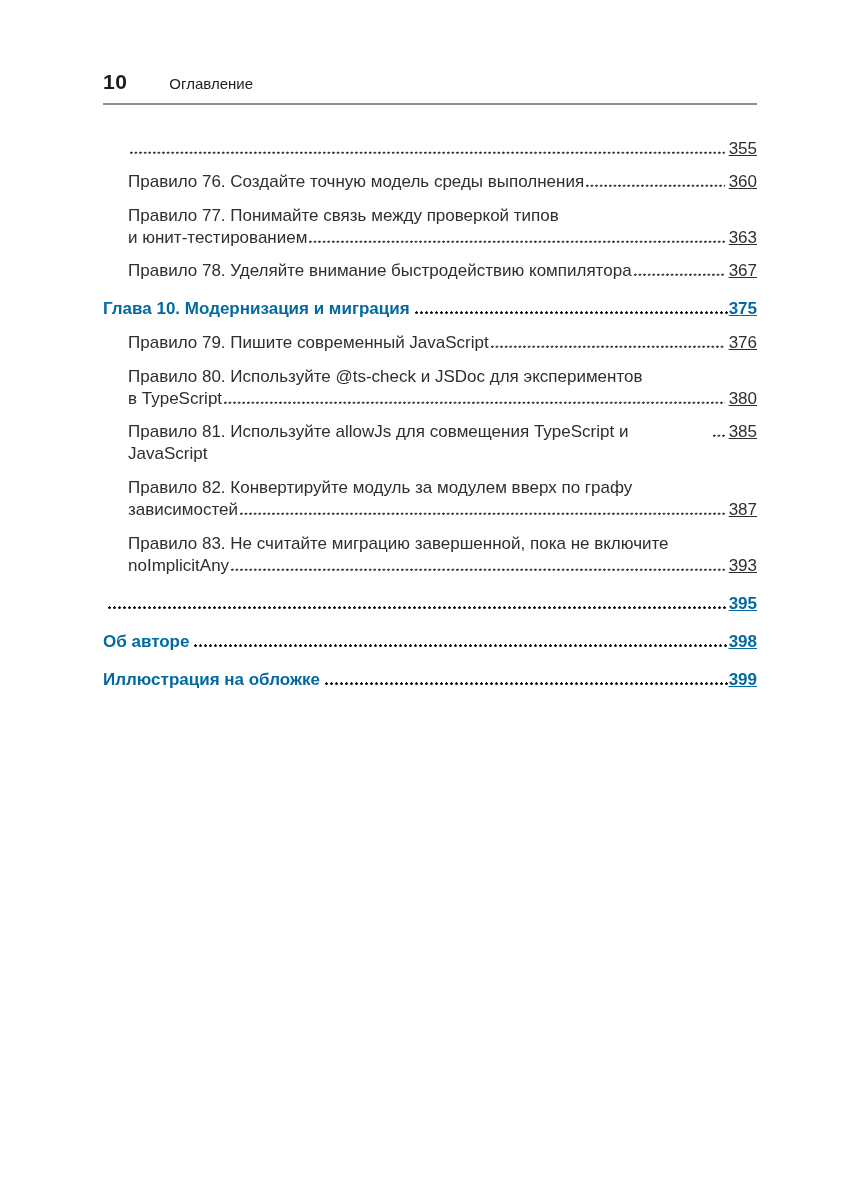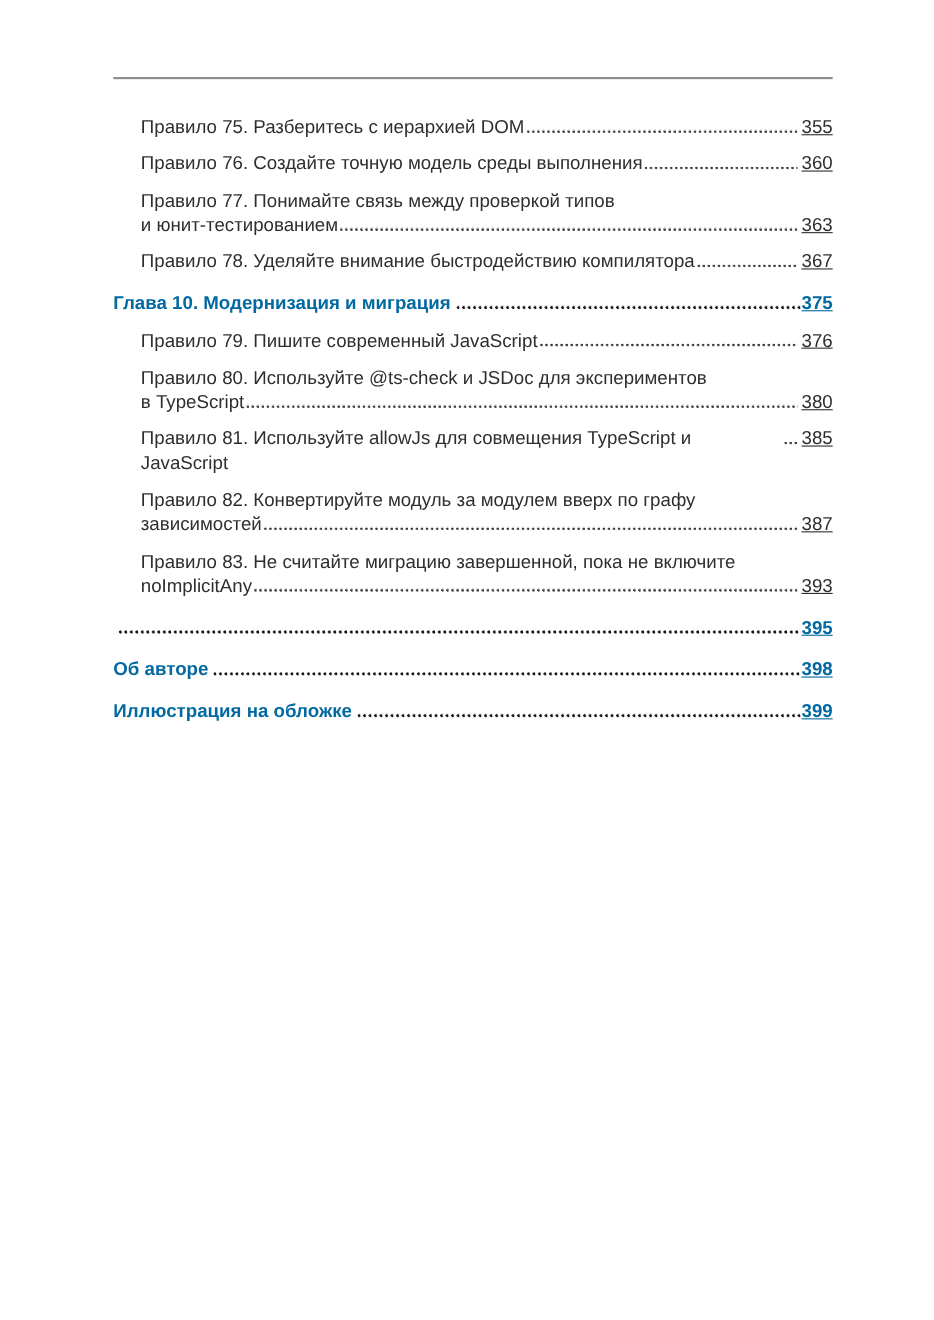--- a/index.html
+++ b/index.html
@@ -67,26 +67,29 @@
     background-image: radial-gradient(circle at 1.5px 1.6px, #161616 1.2px, rgba(0,0,0,0) 1.5px);
     background-size: 5px 3px;
     margin: 0 1px 0 5px;
   }
   .entry-page { white-space: nowrap; text-decoration: underline; }
 </style>
 </head>
 <body>
 
 <div class="page">
+  <header class="page-header">
+    <span class="page-num">10</span>
+    <span class="running-title">Оглавление</span>
+  </header>
   <div class="header-rule"></div>
   <main class="toc">
   <div class="toc-entry entry-rule">
 
     <div class="entry-line">
-      <span class="entry-text">Правило 75. Разберитесь с иерархией DOM</span>
       <span class="dots"></span>
       <span class="entry-page">355</span>
     </div>
   </div>
 
   <div class="toc-entry entry-rule">
 
     <div class="entry-line">
       <span class="entry-text">Правило 76. Создайте точную модель среды выполнения</span>
       <span class="dots"></span>

